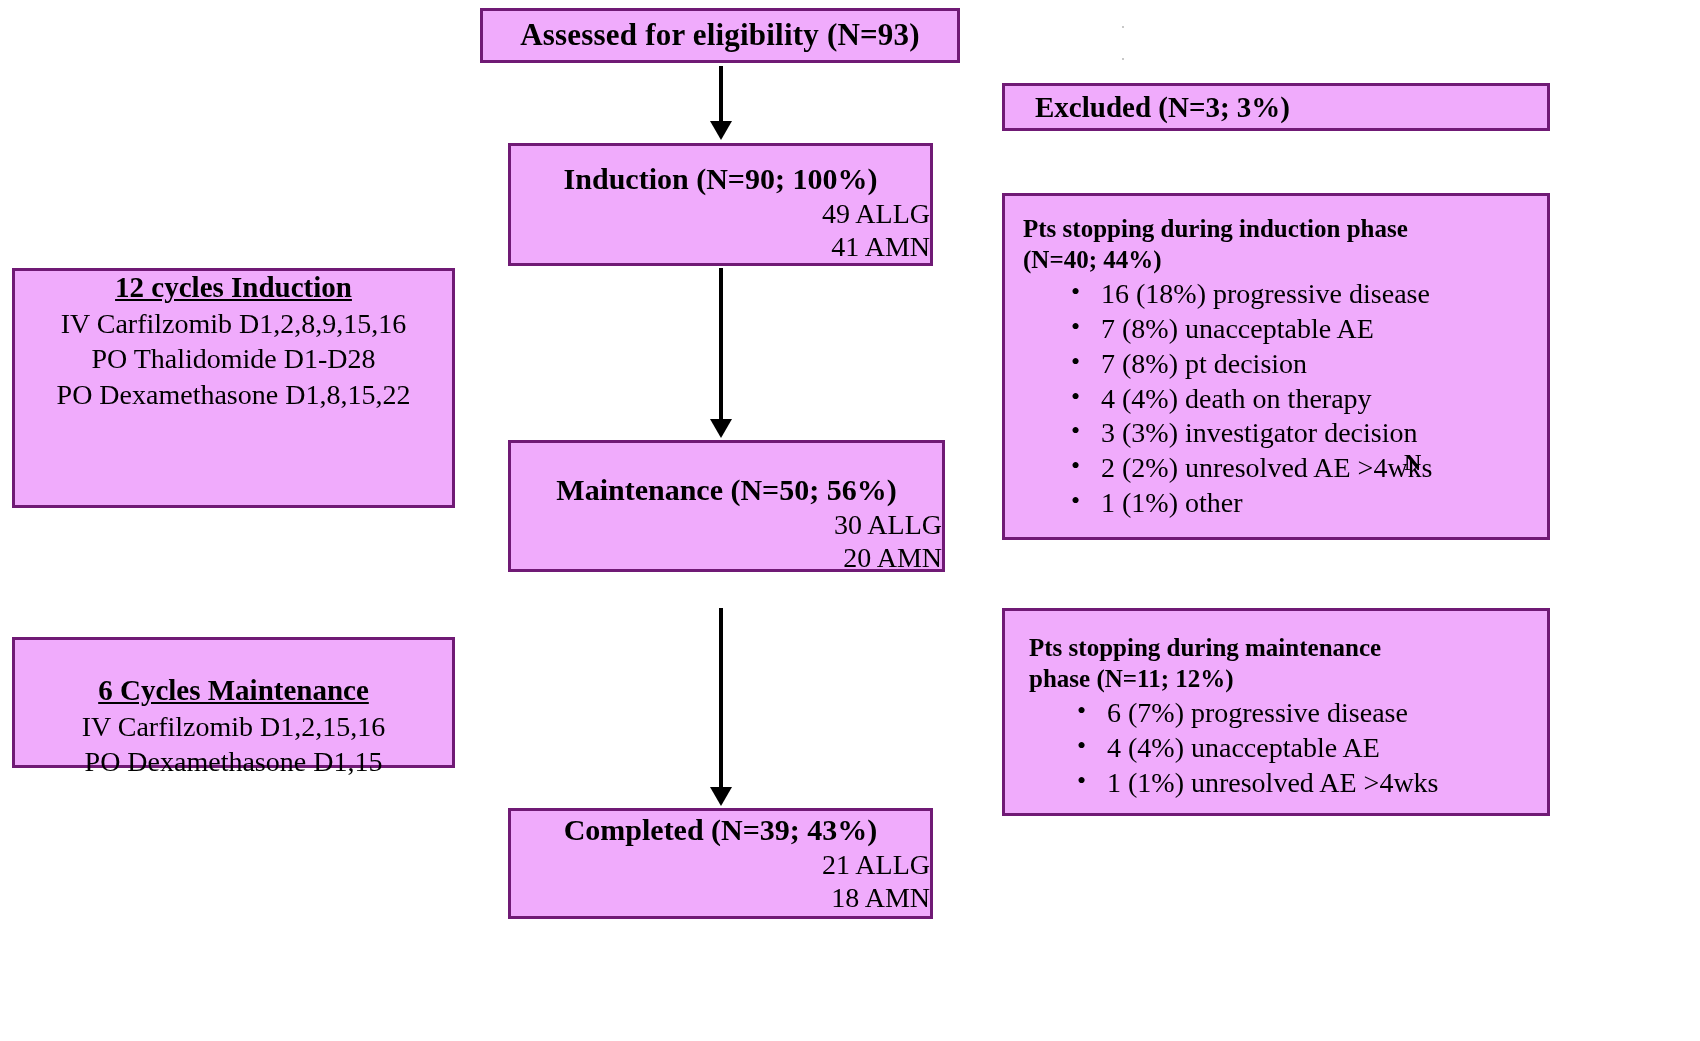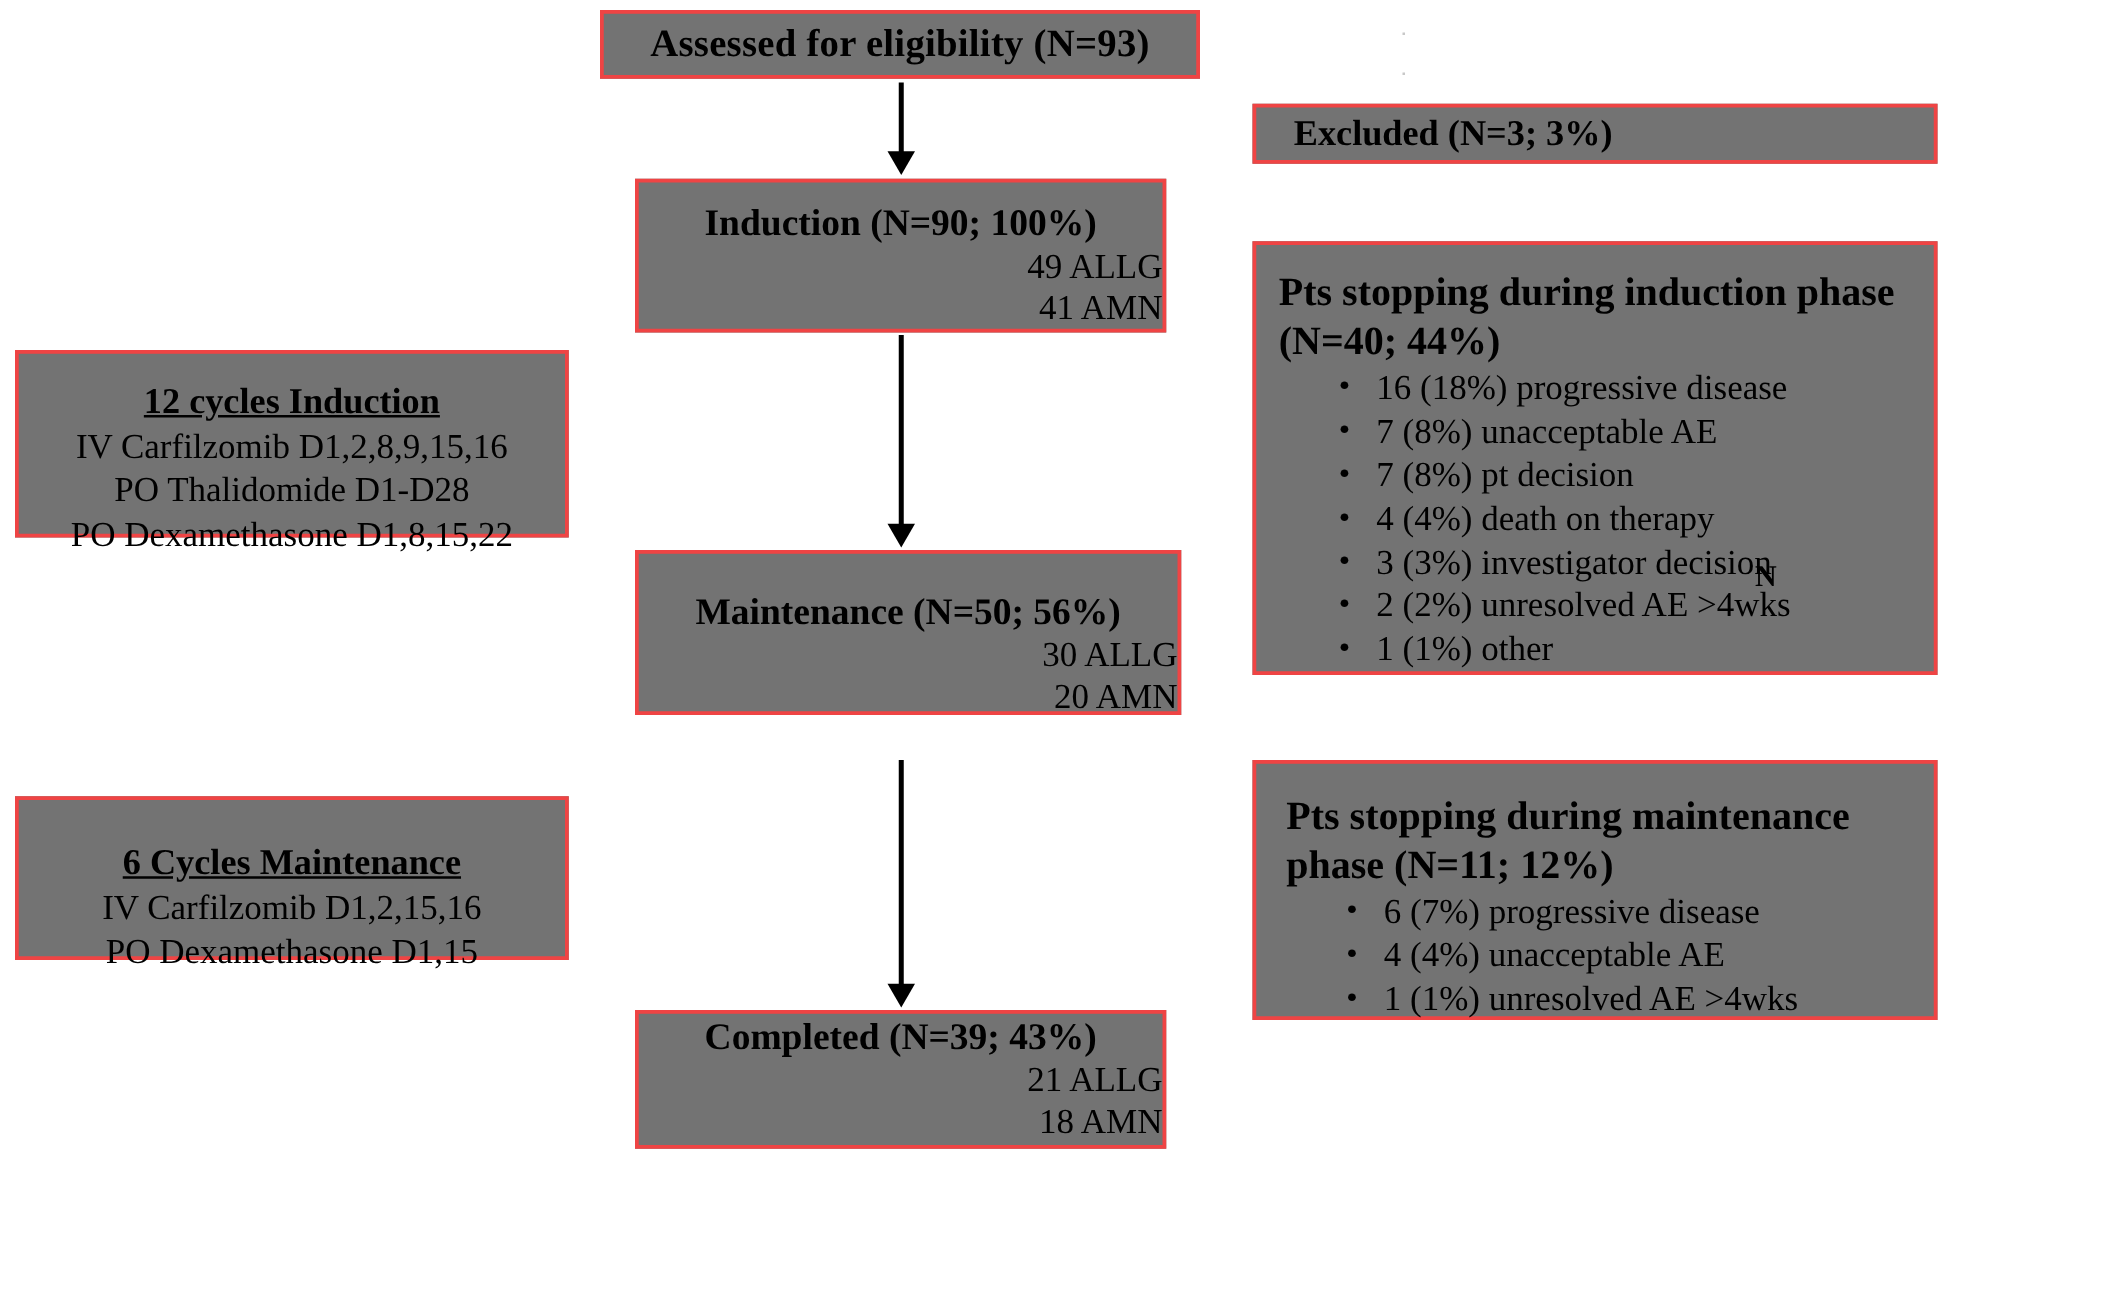--- a/index.html
+++ b/index.html
@@ -7,53 +7,53 @@
     width:1700px;height:1041px;
     background:#ffffff;
     font-family:"Liberation Serif","DejaVu Serif",serif;
     color:#000000;
     position:relative;
     overflow:hidden;
     -webkit-font-smoothing:antialiased;
   }
   .box{
     position:absolute;
-    border:3px solid #ef4444;
+    border:3px solid #701a75;
     box-sizing:border-box;
-    background:#737373;
+    background:#f0abfc;
   }
   .ctr{text-align:center;}
   .hdr{font-weight:bold;}
   .sub{font-weight:normal;}
   
   #assessed{left:480px;top:8px;width:480px;height:55px;
             display:flex;align-items:center;justify-content:center;}
   #assessed .hdr{font-size:31px;letter-spacing:.2px;}
   #induction{left:508px;top:143px;width:425px;height:123px;padding-top:14px;}
   #maintenance{left:508px;top:440px;width:437px;height:132px;padding-top:28px;}
   #completed{left:508px;top:808px;width:425px;height:111px;}
   .node .hdr{font-size:30px;line-height:1.24;}
   .node .sub{font-size:28px;line-height:1.18;text-align:right;}
   
-  #induction-regimen{left:12px;top:268px;width:443px;height:150px;padding-top:22px;margin-top:12px;}
+  #induction-regimen{left:12px;top:268px;width:443px;height:240px;}
   #maintenance-regimen{left:12px;top:637px;width:443px;height:131px;padding-top:34px;}
   .regimen .title{
     font-size:29px;font-weight:bold;
     text-decoration:underline;
     display:inline-block;
     margin-bottom:2px;
   }
   .regimen .line{font-size:28px;line-height:1.26;}
   
   #excluded{left:1002px;top:83px;width:548px;height:48px;
             display:flex;align-items:center;}
   #excluded .hdr{font-size:29px;padding-left:30px;}
   #stop-induction{left:1002px;top:193px;width:548px;height:347px;padding:18px 8px 0 18px;}
   #stop-maintenance{left:1002px;top:608px;width:548px;height:208px;padding:22px 8px 0 24px;}
-  .stopbox .title{font-size:32px;font-weight:bold;line-height:1.22;}
+  .stopbox .title{font-size:25px;font-weight:bold;line-height:1.22;}
   .stopbox ul{
     list-style:none;
     margin:2px 0 0 0;padding:0;
   }
   .stopbox li{
     font-size:28px;line-height:1.245;
     padding-left:78px;position:relative;
     white-space:nowrap;
   }
   .stopbox li:before{

